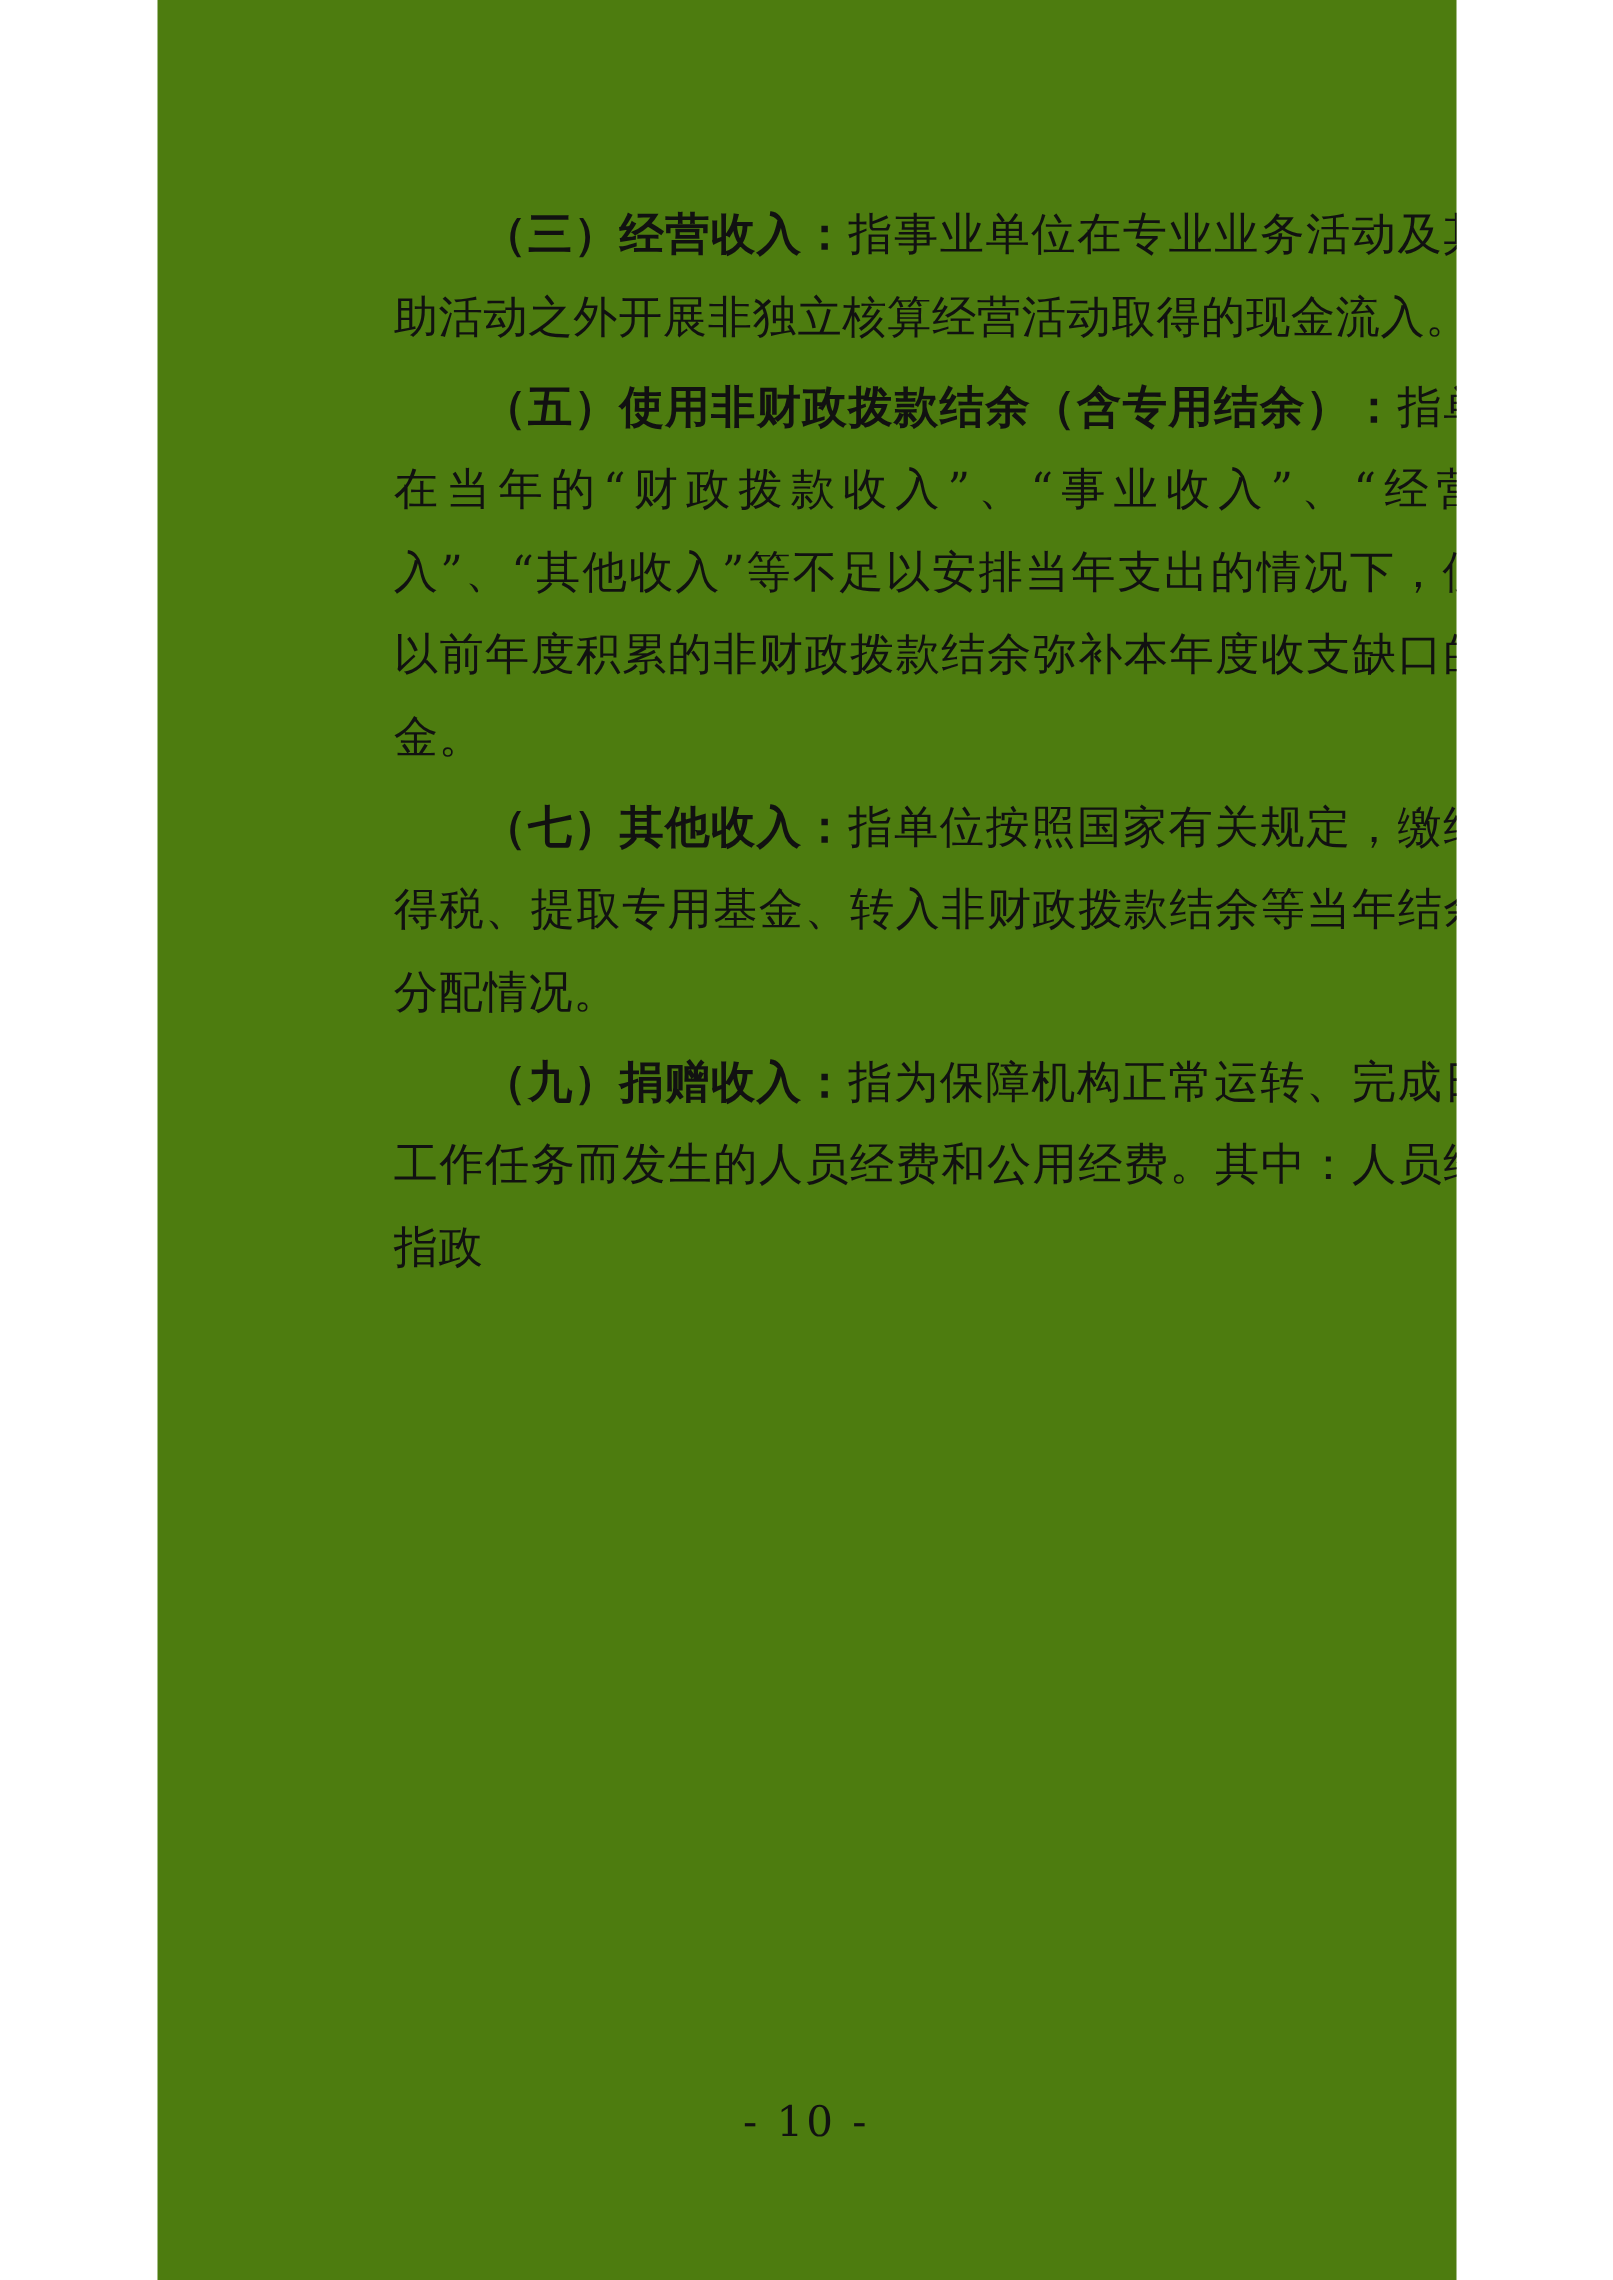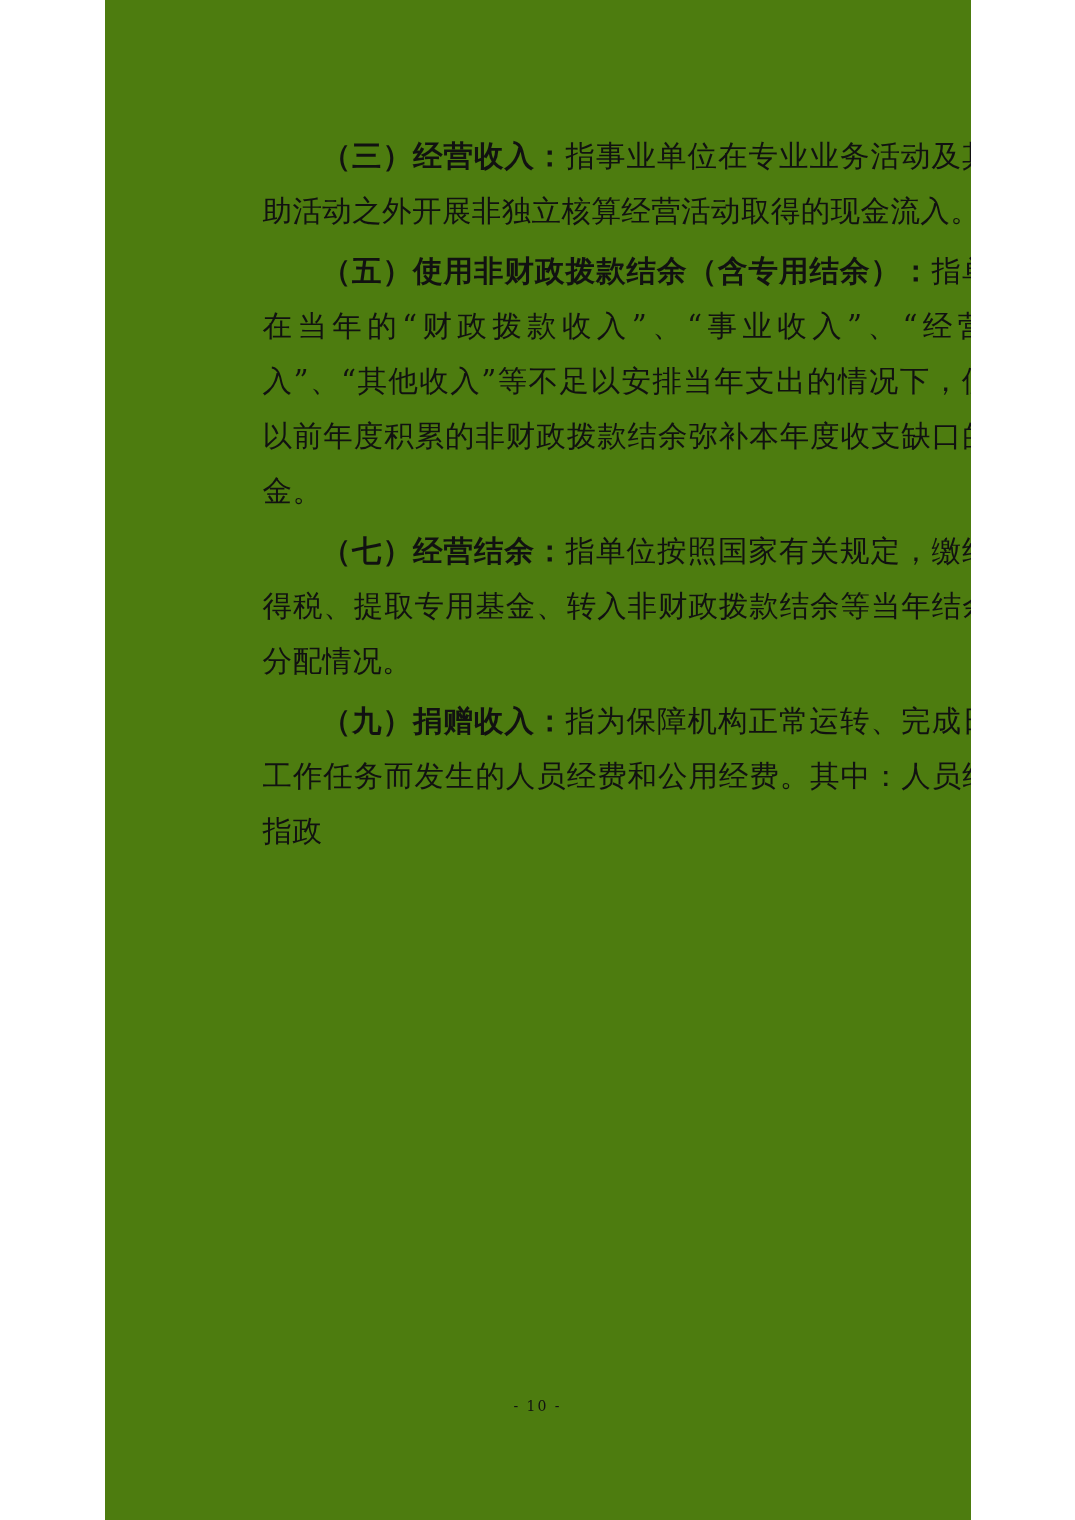--- a/index.html
+++ b/index.html
@@ -34,21 +34,21 @@
   }
   .para .lead {
     font-weight: 700;
   }
   .footer {
     position: absolute;
     left: 0;
     right: 0;
     top: 1398px;
     text-align: center;
-    font-size: 14px;
+    font-size: 28px;
     font-family: "DejaVu Serif", "Liberation Serif", serif;
     color: #111111;
     letter-spacing: 2px;
   }
 </style>
 </head>
 <body>
 
 <div class="page">
   <div class="content">
@@ -57,21 +57,21 @@
       <span class="lead">（三）经营收入：</span><span>指事业单位在专业业务活动及其辅助活动之外开展非独立核算经营活动取得的现金流入。</span>
     </p>
 
 
     <p class="para">
       <span class="lead">（五）使用非财政拨款结余（含专用结余）：</span><span>指单位在当年的“财政拨款收入”、“事业收入”、“经营收入”、“其他收入”等不足以安排当年支出的情况下，使用以前年度积累的非财政拨款结余弥补本年度收支缺口的资金。</span>
     </p>
 
 
     <p class="para">
-      <span class="lead">（七）经营结余：</span><span>指单位按照国家有关规定，缴纳所得税、提取专用基金、转入非财政拨款结余等当年结余的分配情况。</span>
+      <span class="lead">（七）其他收入：</span><span>指单位按照国家有关规定，缴纳所得税、提取专用基金、转入非财政拨款结余等当年结余的分配情况。</span>
     </p>
 
 
     <p class="para">
       <span class="lead">（九）捐赠收入：</span><span>指为保障机构正常运转、完成日常工作任务而发生的人员经费和公用经费。其中：人员经费指政</span>
     </p>
 
   </div>
 
   <div class="footer">- 10 -</div>

